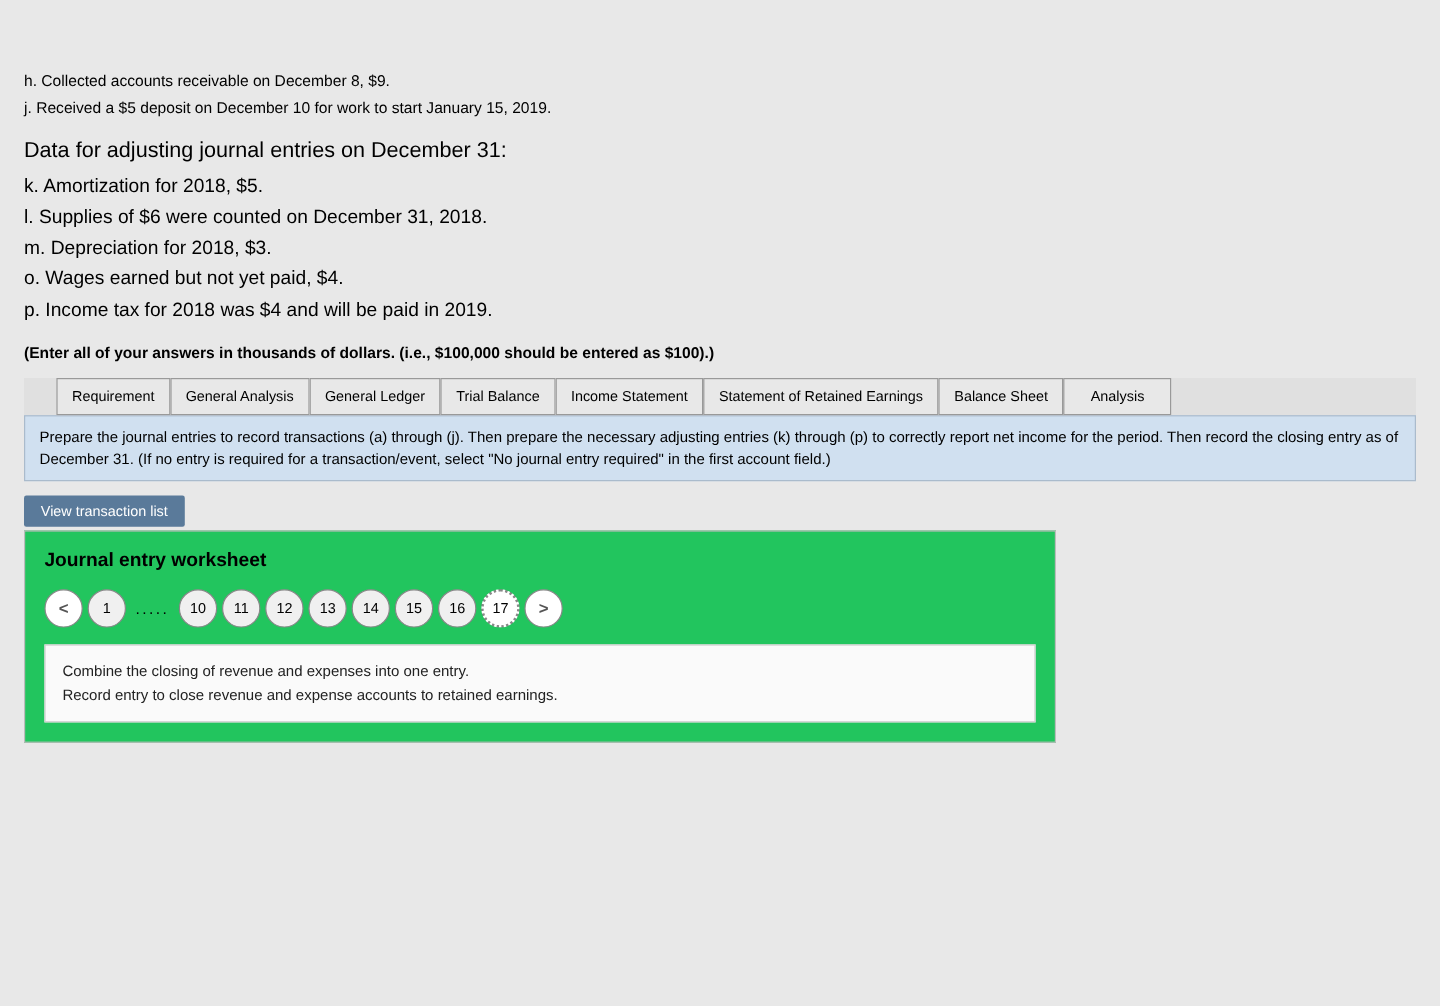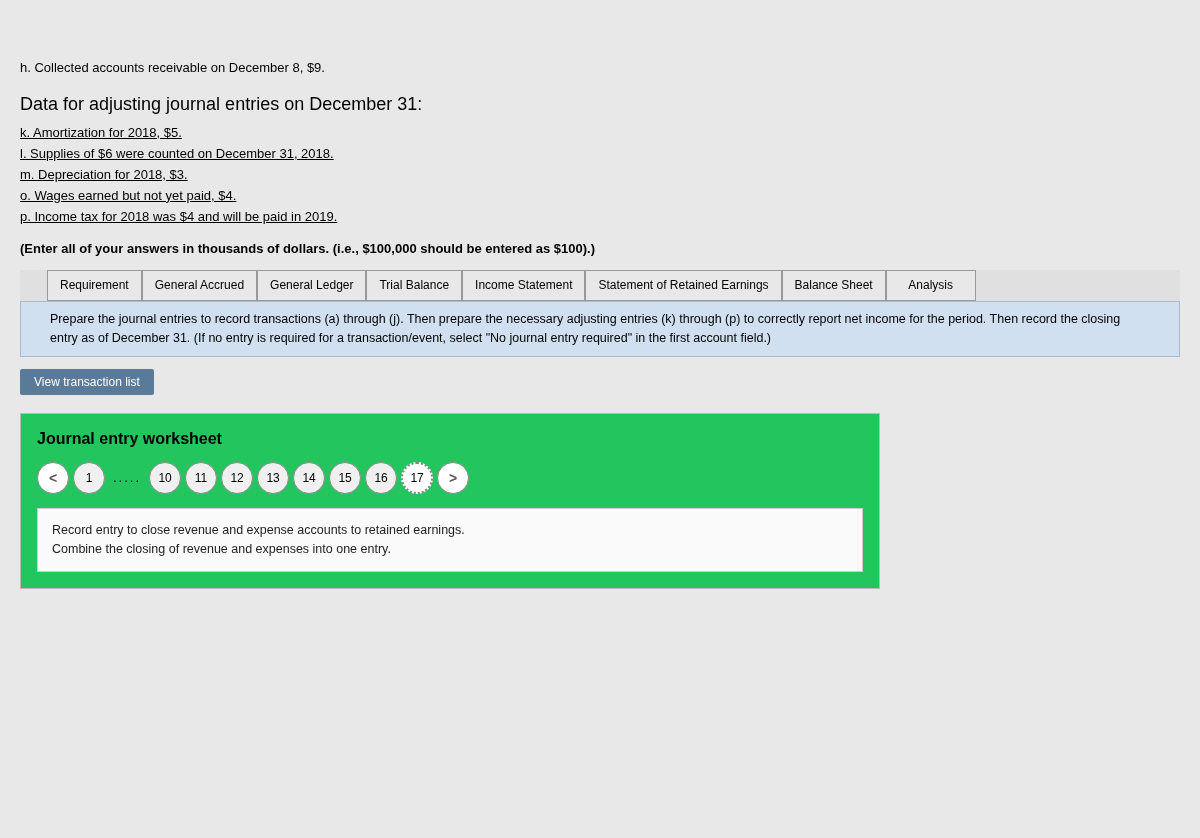--- a/index.html
+++ b/index.html
@@ -22,24 +22,23 @@
     }
     .intro-text p {
       margin-bottom: 2px;
     }
     .adjusting-header {
       margin-top: 16px;
       margin-bottom: 8px;
       font-size: 18px;
     }
     .adjusting-list {
-      font-size: 13px;
+      font-size: 16px;
       line-height: 1.55;
       margin-bottom: 14px;
-      text-decoration: underline;
     }
     .adjusting-list p {
       margin-bottom: 1px;
     }
     .note-bold {
       font-weight: bold;
       margin-top: 14px;
       margin-bottom: 14px;
       font-size: 13px;
     }
@@ -58,34 +57,34 @@
       font-size: 12px;
       background: #e8e8e8;
       cursor: pointer;
       min-width: 90px;
       line-height: 1.4;
     }
     
     .instruction-bar {
       background: #d0e0f0;
       border: 1px solid #aabbcc;
-      padding: 8px 29px;
+      padding: 8px 12px;
       font-size: 12.5px;
       line-height: 1.5;
       margin-bottom: 12px;
     }
     
     .view-btn {
       background: #5a7a9a;
       color: white;
       border: none;
       padding: 6px 14px;
       font-size: 12px;
       cursor: pointer;
-      margin-bottom: 18px;
+      margin-bottom: 3px;
       border-radius: 2px;
     }
     
     .worksheet-section {
       background: #22c55e;
       border: 1px solid #bbb;
       padding: 16px;
       max-width: 860px;
     }
     .worksheet-title {
@@ -143,20 +142,21 @@
     }
   </style>
 </head>
 <body>
 
 <div class="page-wrapper">
 
   
   <div class="intro-text">
     <p>h. Collected accounts receivable on December 8, $9.</p>
+    <p>j. Received a $5 deposit on December 10 for work to start January 15, 2019.</p>
   </div>
 
   
   <div class="adjusting-header">
     <p>Data for adjusting journal entries on December 31:</p>
   </div>
 
   
   <div class="adjusting-list">
     <p>k. Amortization for 2018, $5.</p>
@@ -167,21 +167,21 @@
   </div>
 
   
   <div class="note-bold">
     <span>(Enter all of your answers in thousands of dollars. (i.e., $100,000 should be entered as $100).)</span>
   </div>
 
   
   <div class="tabs-container">
     <div class="tab-cell">Requirement</div>
-    <div class="tab-cell">General Accrued</div>
+    <div class="tab-cell">General Analysis</div>
     <div class="tab-cell">General Ledger</div>
     <div class="tab-cell">Trial Balance</div>
     <div class="tab-cell">Income Statement</div>
     <div class="tab-cell">Statement of Retained Earnings</div>
     <div class="tab-cell">Balance Sheet</div>
     <div class="tab-cell">Analysis</div>
   </div>
 
   
   <div class="instruction-bar">
@@ -210,19 +210,19 @@
       <button class="page-btn">14</button>
       <button class="page-btn">15</button>
       <button class="page-btn">16</button>
 
       <button class="page-btn dotted-box">17</button>
 
       <button class="page-btn nav-btn">&gt;</button>
     </div>
 
     <div class="description-box">
+      <p>Combine the closing of revenue and expenses into one entry.</p>
       <p>Record entry to close revenue and expense accounts to retained earnings.</p>
-      <p>Combine the closing of revenue and expenses into one entry.</p>
     </div>
 
   </div>
 
 </div>
 
 </body></html>

